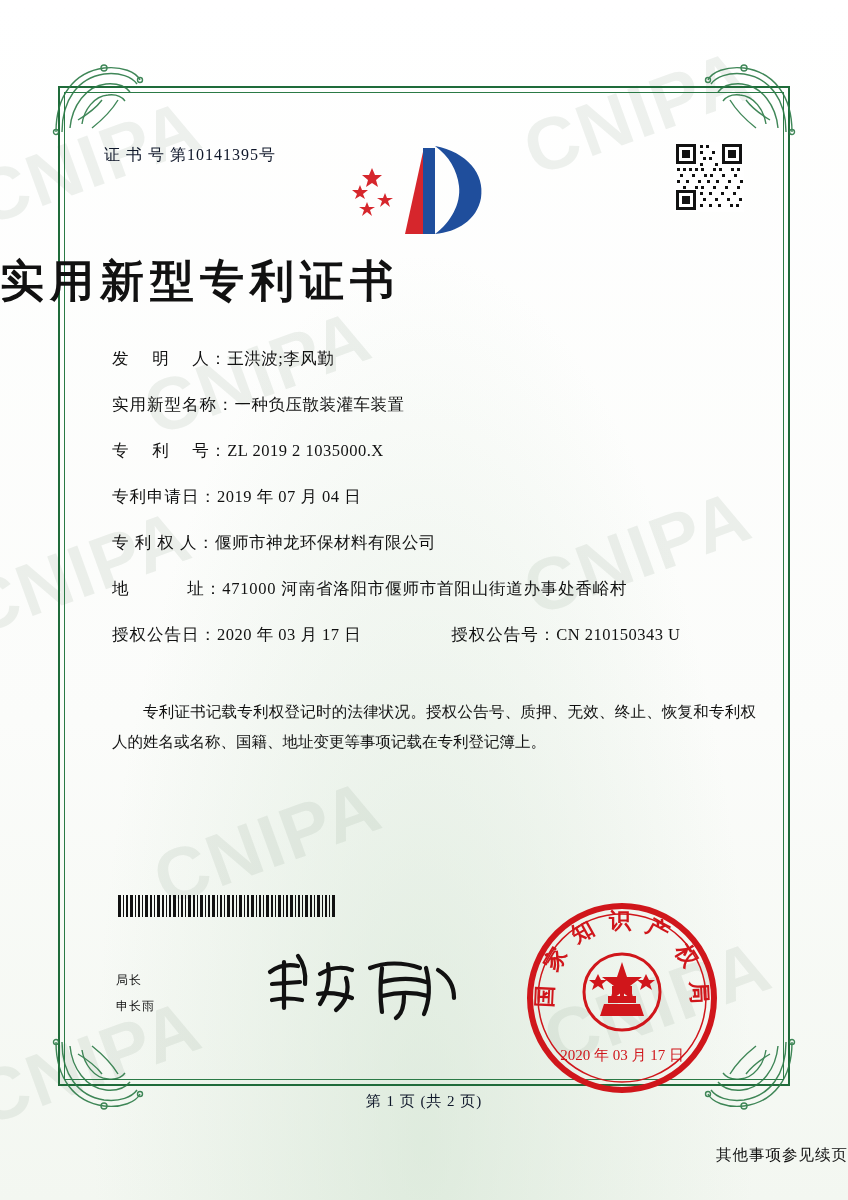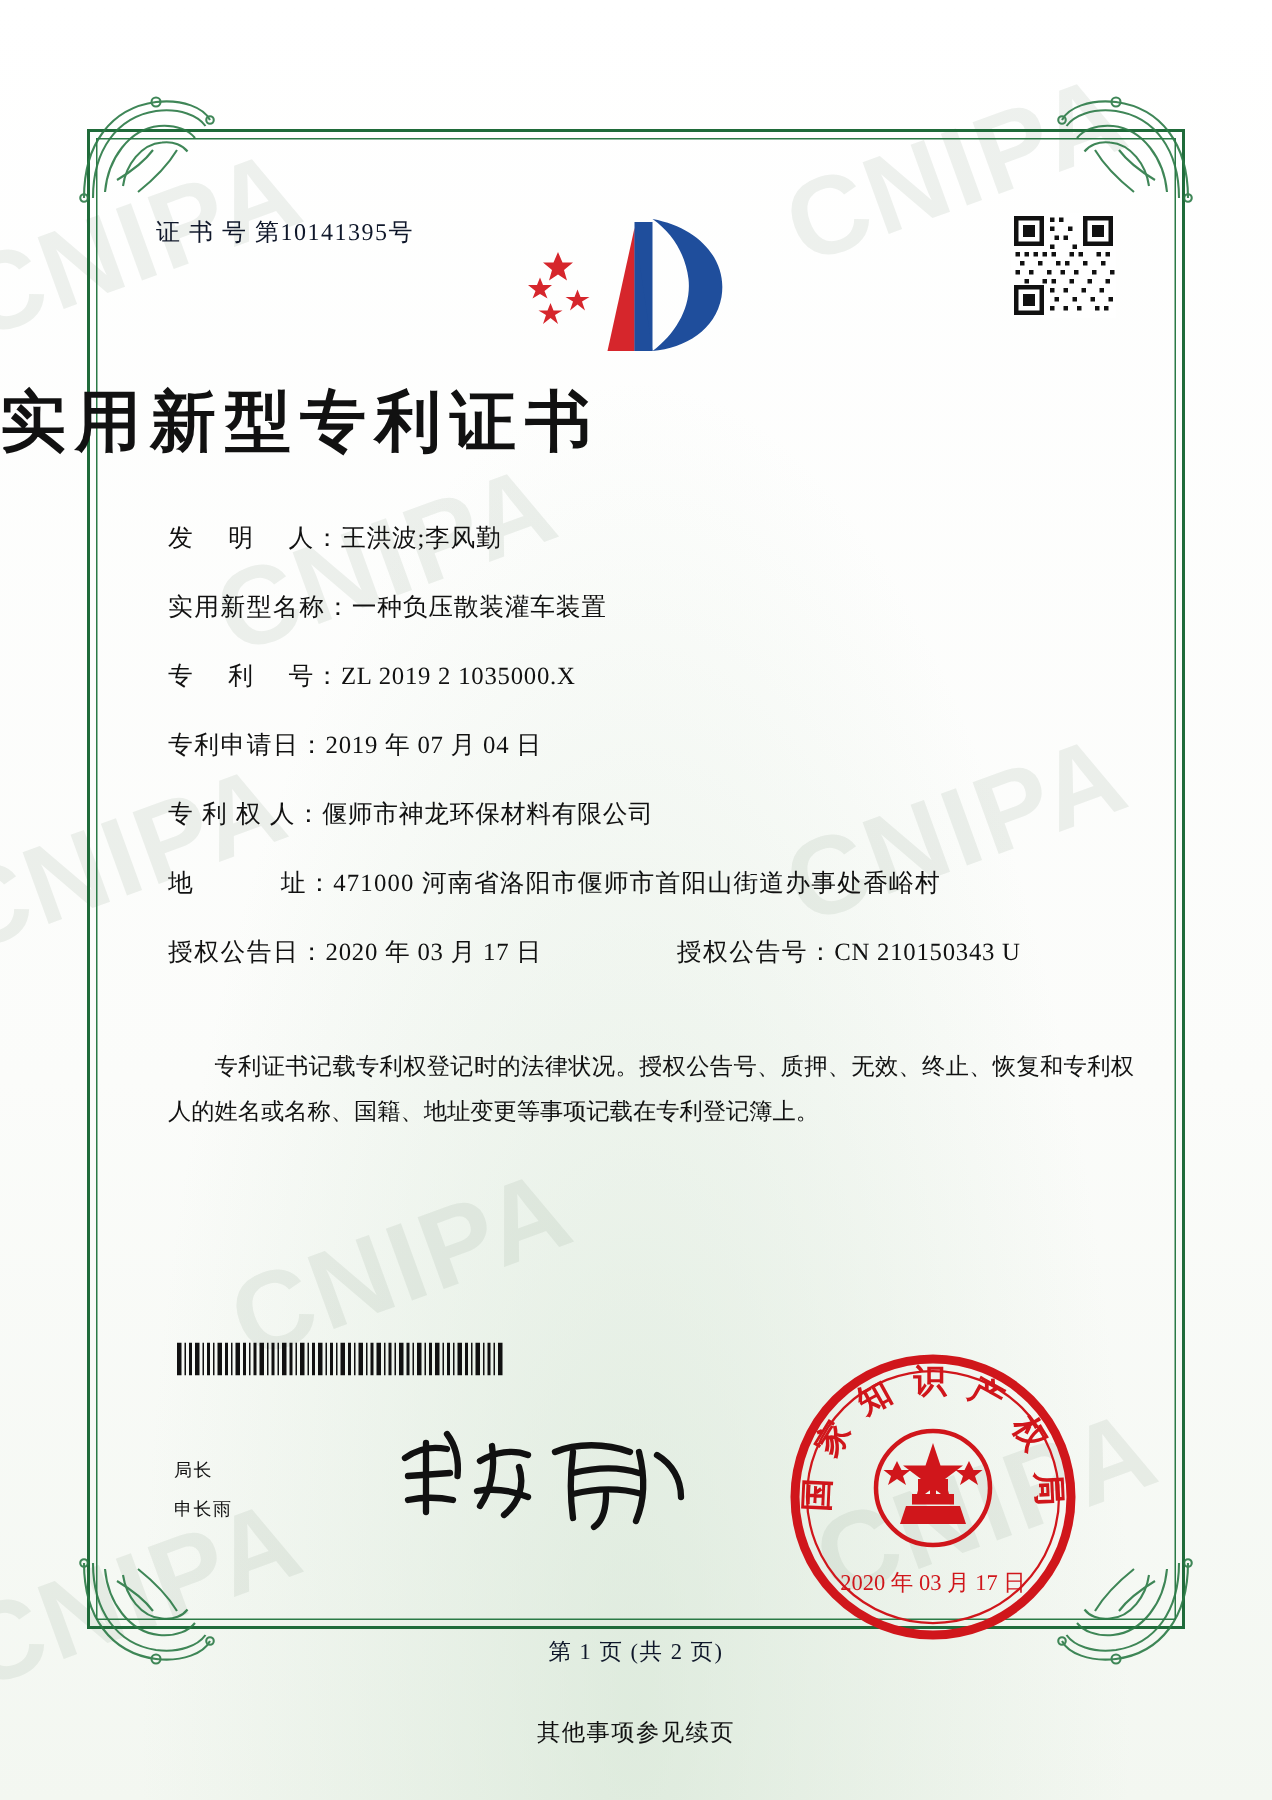--- a/index.html
+++ b/index.html
@@ -198,21 +198,21 @@
     top: 1092px;
     text-align: center;
     font-size: 15px;
     letter-spacing: 1px;
     color: #0f172a;
   }
   .footer-note {
     position: absolute;
     left: 0; right: 0;
     top: 1145px;
-    text-align: center;
+    text-align: right;
     font-size: 15.5px;
     letter-spacing: 1px;
     color: #111;
   }
 </style>
 </head>
 <body>
 
 <div class="page">
 

